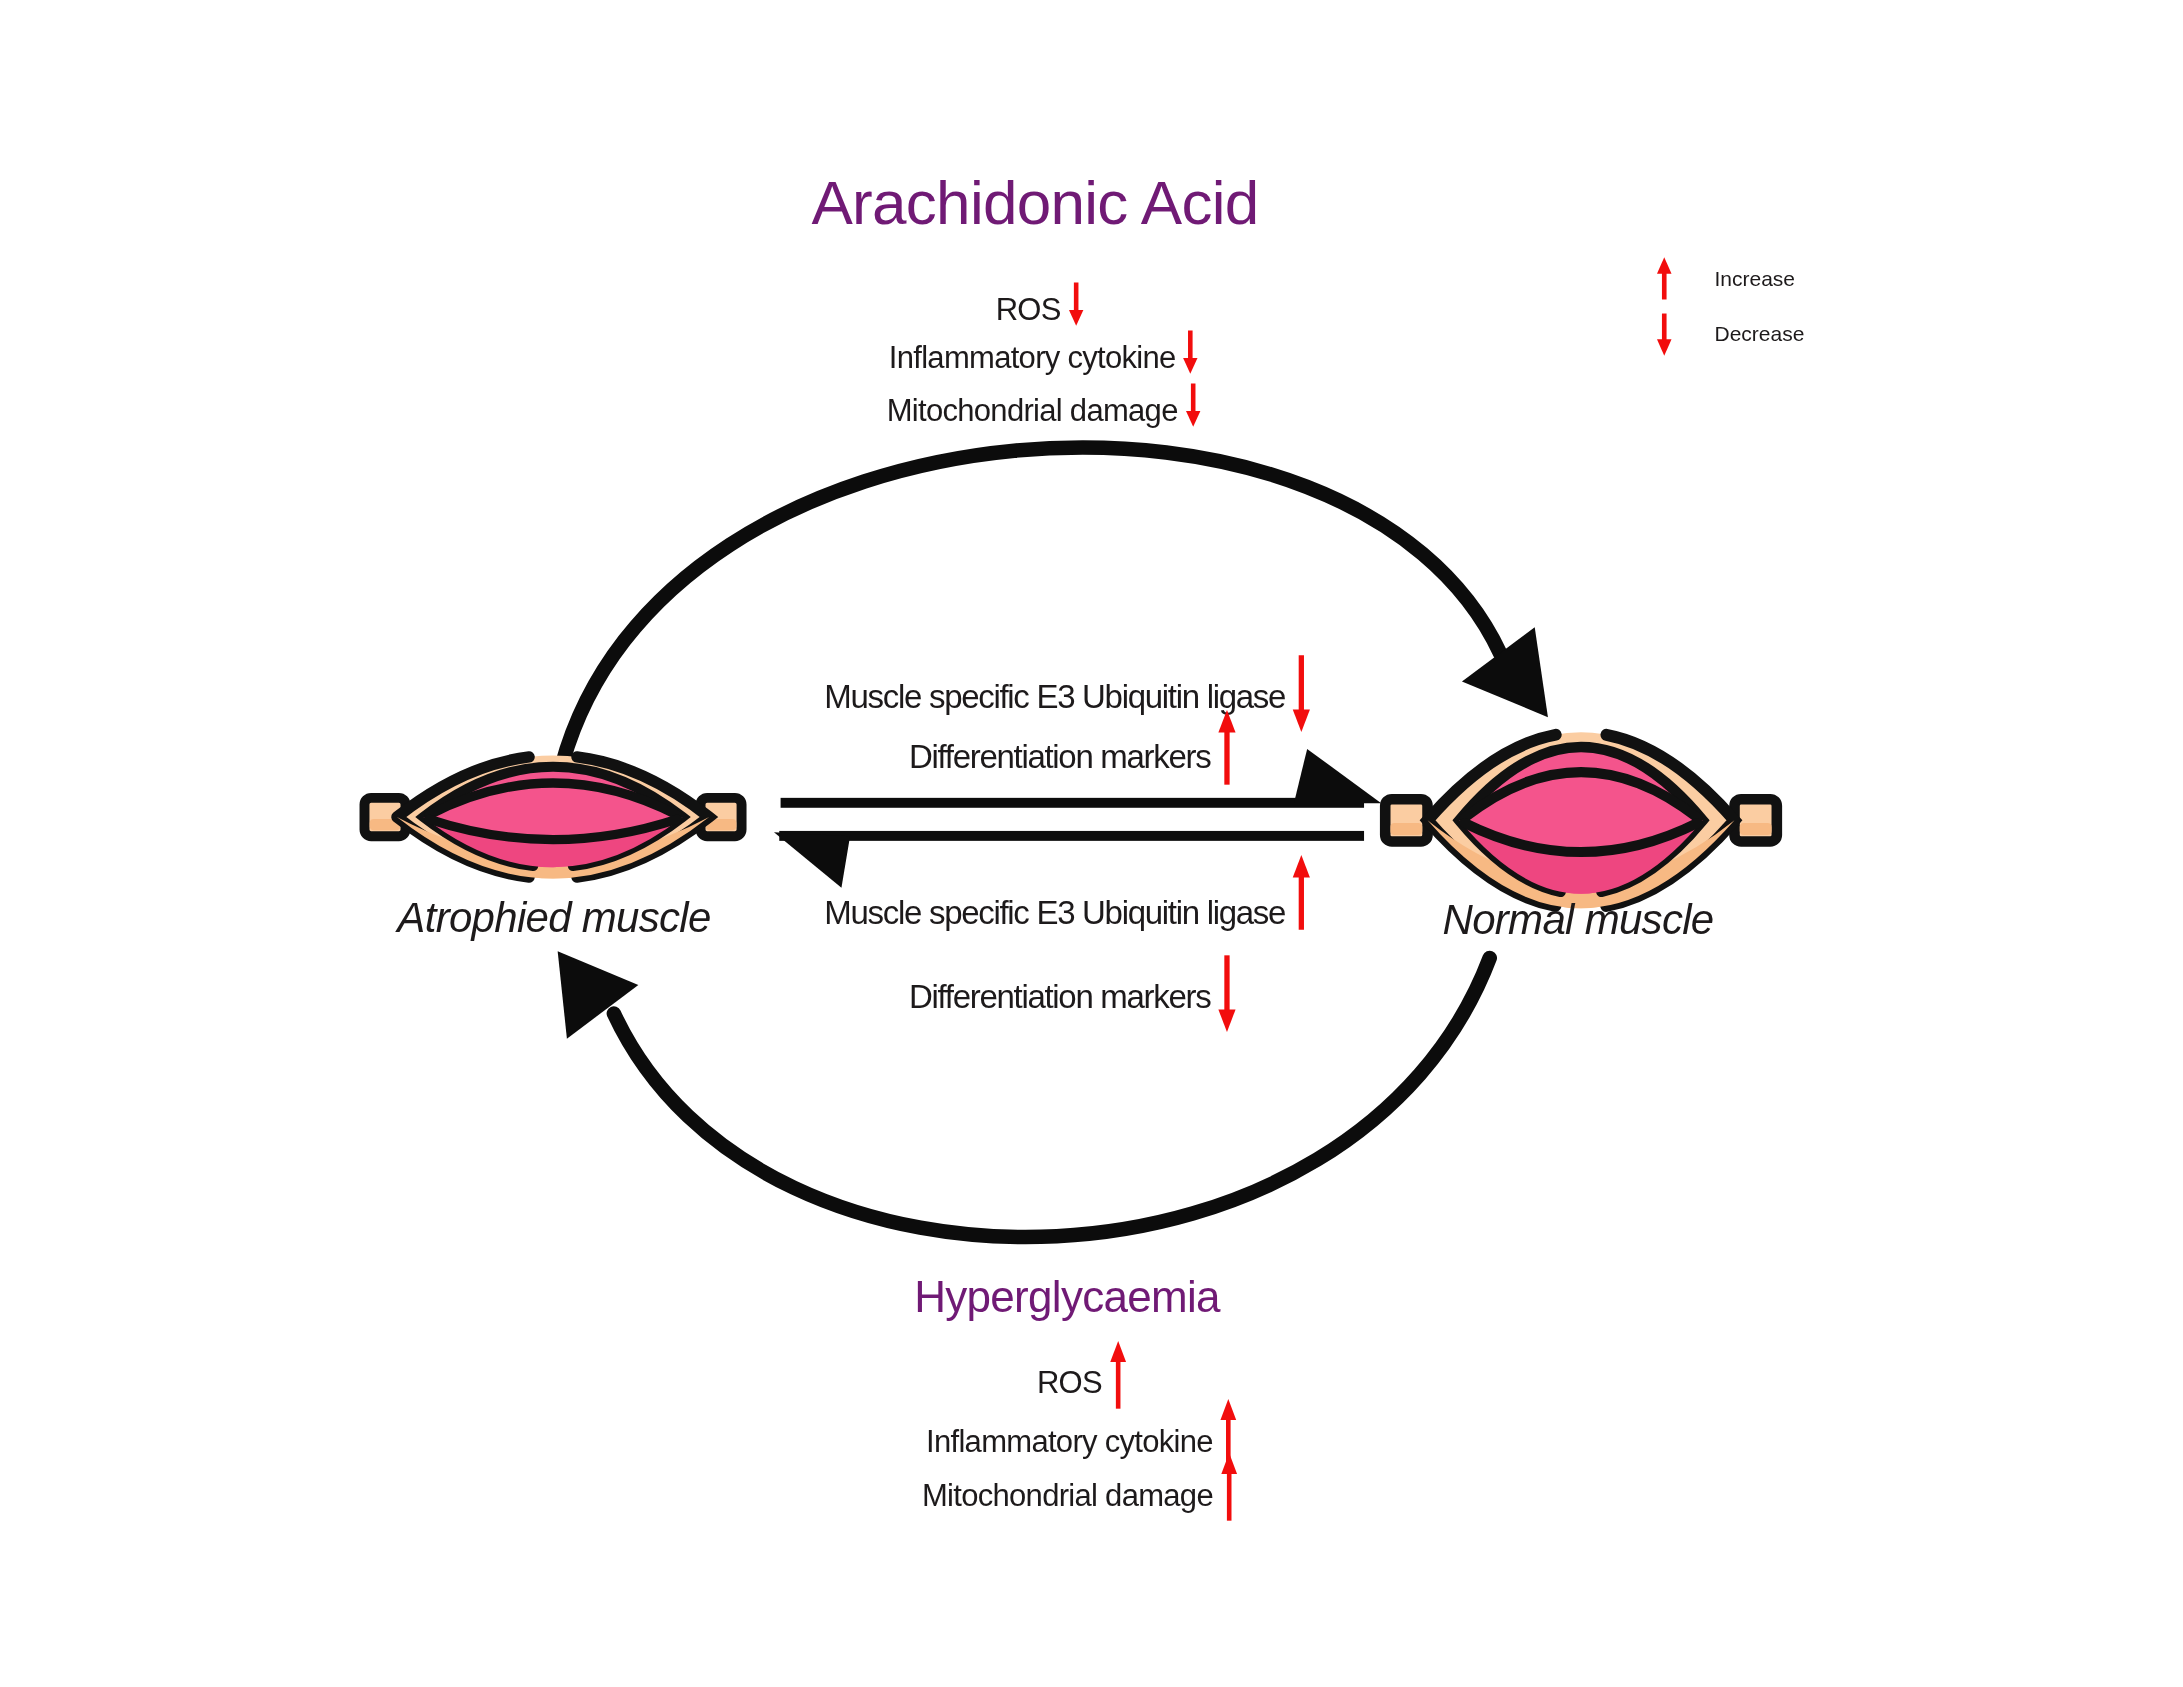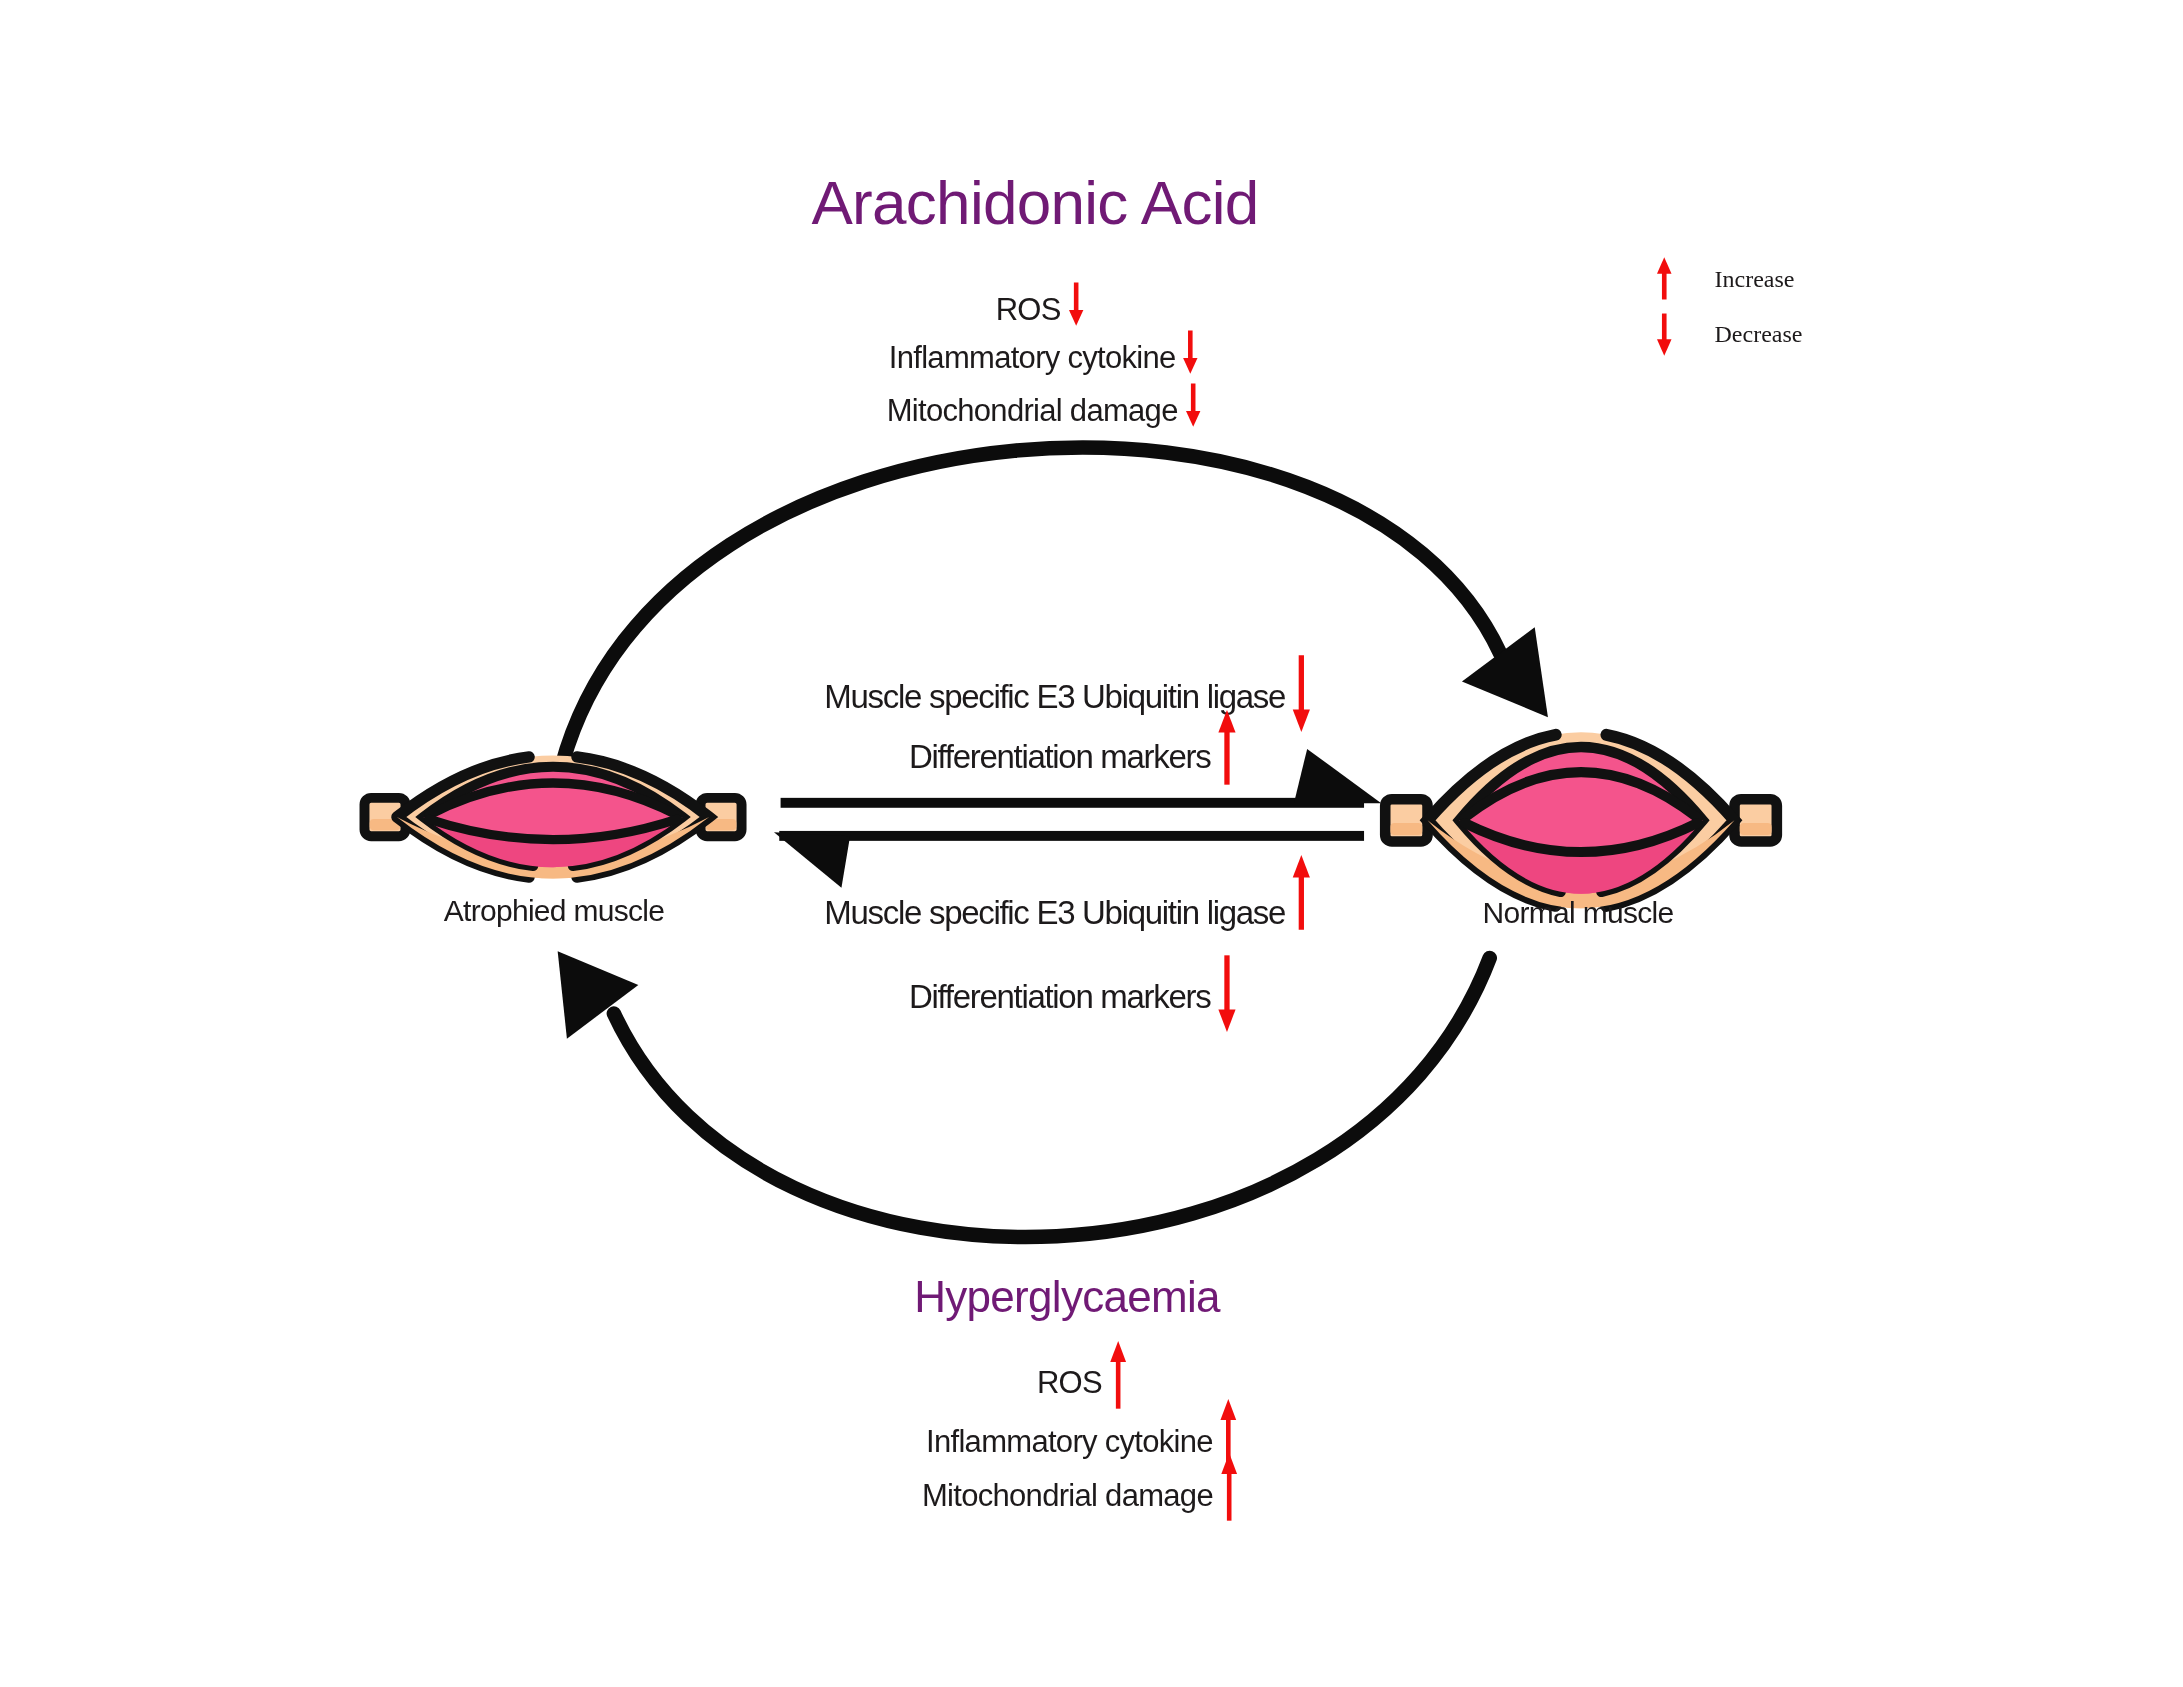--- a/index.html
+++ b/index.html
@@ -21,22 +21,22 @@
   }
   .title{
     font-size:62px;
     letter-spacing:-0.7px;
     color:#701a75;
     white-space:nowrap;
   }
   .title-bottom{font-size:44px;}
   .fx-label{font-size:31px;letter-spacing:-0.7px;}
   .path-label{font-size:33px;letter-spacing:-1.3px;}
-  .node-label{font-size:30px;letter-spacing:-0.7px;white-space:nowrap;}
-  .legend-label{font-size:24px;font-family:Liberation Serif, serif;}
+  .node-label{font-size:42px;letter-spacing:-0.7px;white-space:nowrap;font-style:italic;}
+  .legend-label{font-size:21px;}
   .arr{display:block;flex:0 0 auto;}
   .gap10{margin-left:6.6px;}
   .legend-row{
     position:absolute;
     display:flex;
     align-items:center;
     white-space:nowrap;
   }
   .legend-row .txt{margin-left:41px;}
   svg{display:block;}

